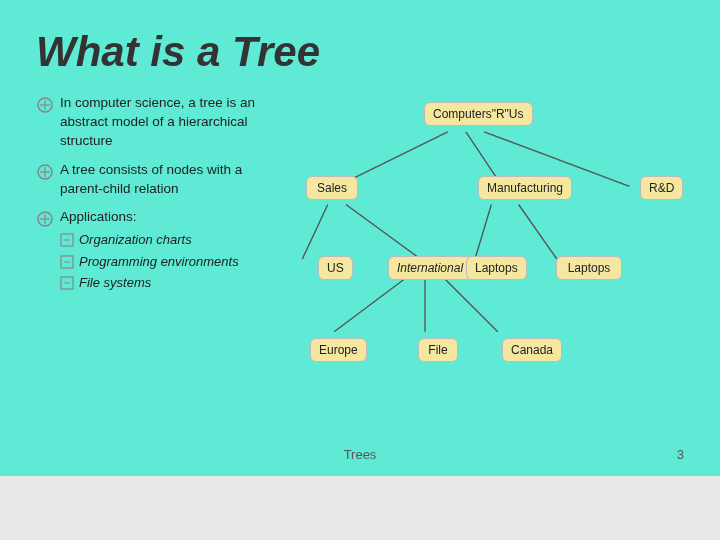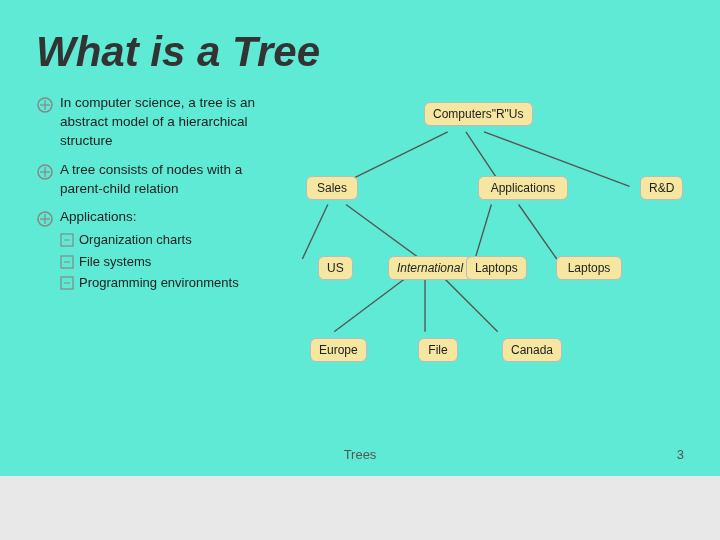--- a/index.html
+++ b/index.html
@@ -67,20 +67,21 @@
 
     .bullet-icon svg {
       width: 18px;
       height: 18px;
     }
 
     .sub-bullet-list {
       list-style: none;
       padding: 0;
       margin: 4px 0 4px 0;
+      font-style: italic;
     }
 
     .sub-bullet-item {
       display: flex;
       align-items: flex-start;
       margin-bottom: 3px;
       font-size: 13px;
       color: #222;
       line-height: 1.4;
     }
@@ -201,30 +202,30 @@
                 </span>
                 <span>Organization charts</span>
               </li>
               <li class="sub-bullet-item">
                 <span class="sub-bullet-icon">
                   <svg viewBox="0 0 14 14">
                       <rect x="1" y="1" width="12" height="12" fill="none" stroke="#888" stroke-width="1.2"></rect>
                       <line x1="4" y1="7" x2="10" y2="7" stroke="#888" stroke-width="1"></line>
                     </svg>
                 </span>
-                <span>File systems</span>
+                <span>Programming environments</span>
               </li>
               <li class="sub-bullet-item">
                 <span class="sub-bullet-icon">
                   <svg viewBox="0 0 14 14">
                       <rect x="1" y="1" width="12" height="12" fill="none" stroke="#888" stroke-width="1.2"></rect>
                       <line x1="4" y1="7" x2="10" y2="7" stroke="#888" stroke-width="1"></line>
                     </svg>
                 </span>
-                <span>Programming environments</span>
+                <span>File systems</span>
               </li>
             </ul>
           </div>
         </li>
       </ul>
     </div>
 
     <div class="tree-area">
 
       <svg class="tree-svg" viewBox="0 0 460 380" xmlns="http://www.w3.org/2000/svg">
@@ -247,21 +248,21 @@
 
         <line x1="175" y1="188" x2="175" y2="248" stroke="#555" stroke-width="1.5"></line>
 
         <line x1="195" y1="188" x2="255" y2="248" stroke="#555" stroke-width="1.5"></line>
       </svg>
 
       <div class="tree-node" style="left: 158px; top: 8px; min-width: 90px;">Computers"R"Us</div>
 
       <div class="tree-node" style="left: 40px; top: 82px; min-width: 52px;">Sales</div>
 
-      <div class="tree-node" style="left: 212px; top: 82px; min-width: 90px;">Applications</div>
+      <div class="tree-node" style="left: 212px; top: 82px; min-width: 90px;">Manufacturing</div>
 
       <div class="tree-node" style="left: 374px; top: 82px; min-width: 38px;">R&amp;D</div>
 
       <div class="tree-node" style="left: 16px; top: 162px; min-width: 32px; margin-left: 36px;">US</div>
 
       <div class="tree-node" style="left: 122px; top: 162px; min-width: 84px; font-style: italic;">International</div>
 
       <div class="tree-node" style="left: 200px; top: 162px; min-width: 58px;">Laptops</div>
 
       <div class="tree-node" style="left: 290px; top: 162px; min-width: 66px;">Laptops</div>

